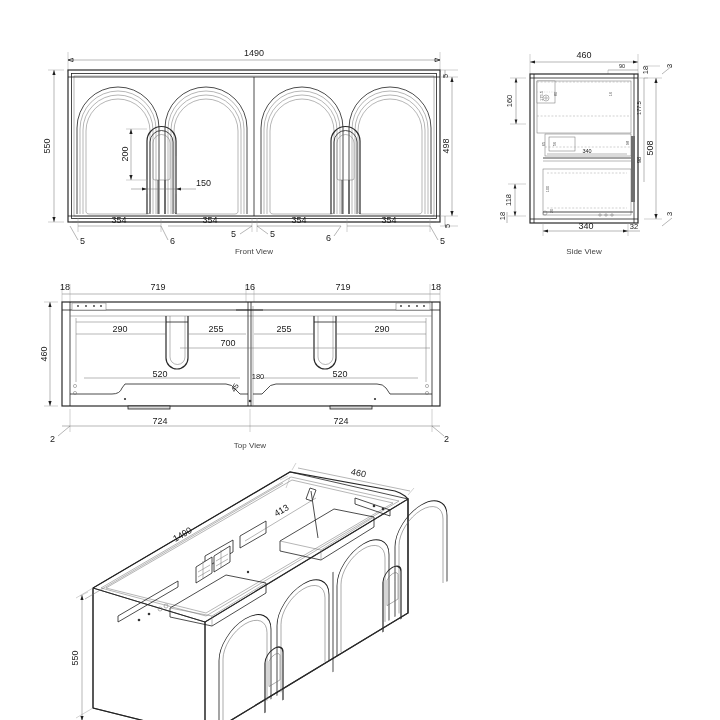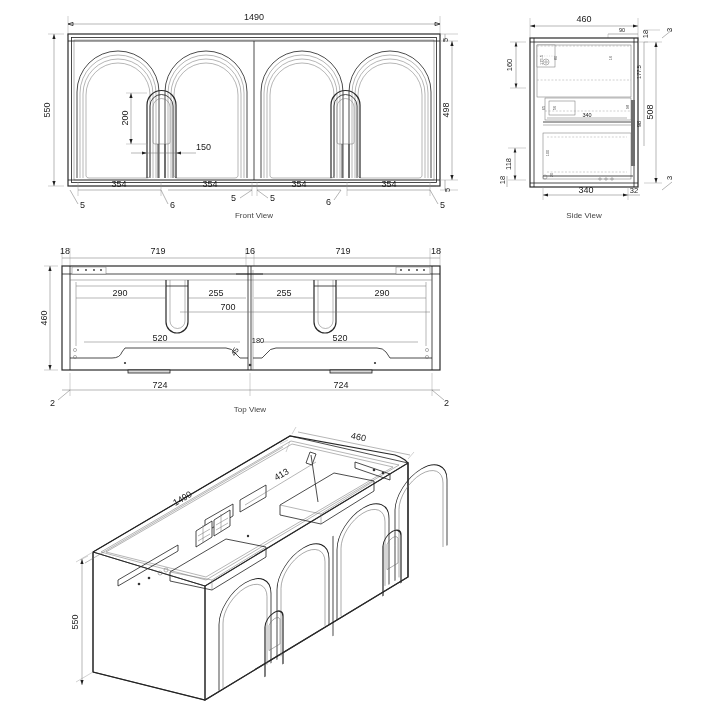--- a/index.html
+++ b/index.html
@@ -1,21 +1,21 @@
 <!DOCTYPE html>
 <html><head>
 <meta charset="utf-8">
 <style>
   html,body{margin:0;padding:0;background:#ffffff;}
   body{
     width:720px;height:720px;position:relative;overflow:hidden;
     font-family:"Liberation Sans", sans-serif;
     color:#1a1a1a;
   }
-  #sheet{position:absolute;inset:0;}
+  #sheet{position:absolute;inset:0;margin-top:36px;}
   svg{display:block;}
   .dimtxt{font-family:"Liberation Sans", sans-serif;font-size:9px;fill:#1a1a1a;}
   .dimtxt.sm{font-size:7.5px;}
   .dimtxt.xs{font-size:5.5px;}
   .dimtxt.xxs{font-size:4px;fill:#555;}
   .viewlabel{font-family:"Liberation Sans", sans-serif;font-size:8px;fill:#444;}
   .ln{stroke:#1f1f1f;fill:none;stroke-width:0.8;}
   .ln2{stroke:#2a2a2a;fill:none;stroke-width:1.2;}
   .thin{stroke:#6d6d6d;fill:none;stroke-width:0.5;}
   .ext{stroke:#9a9a9a;fill:none;stroke-width:0.45;}

